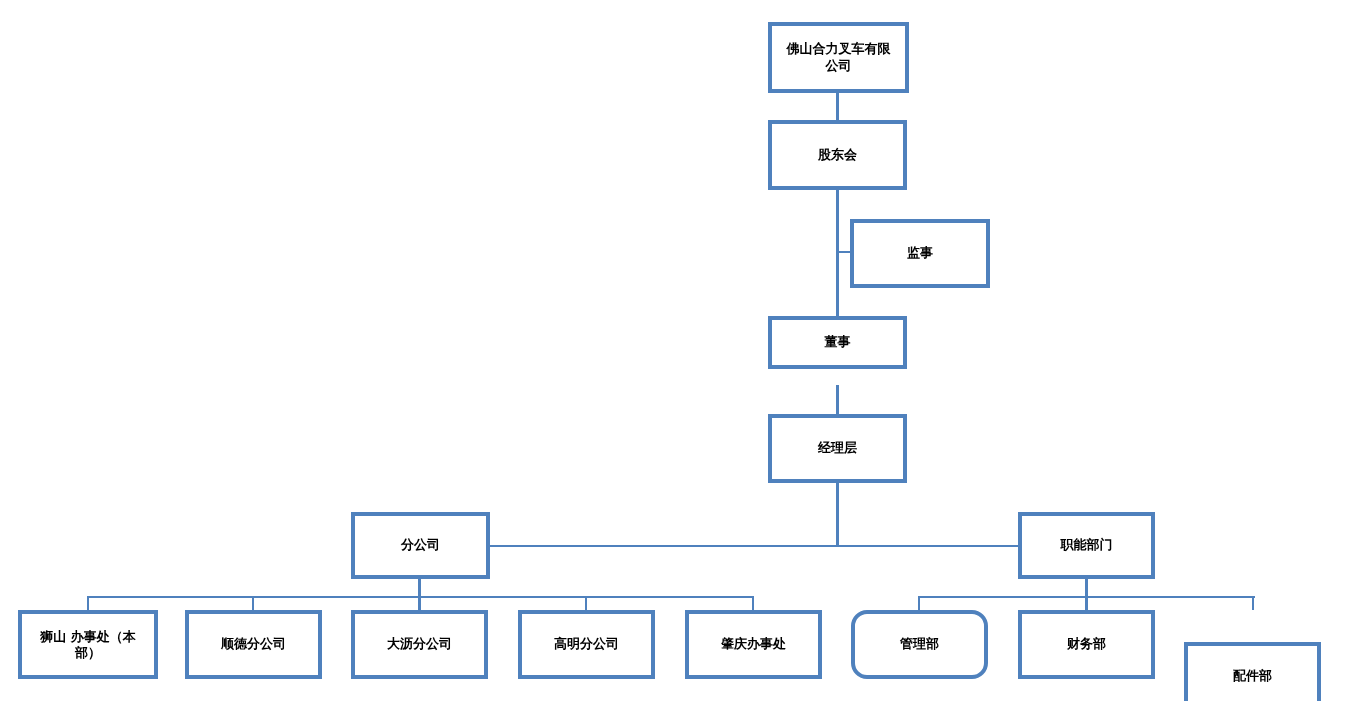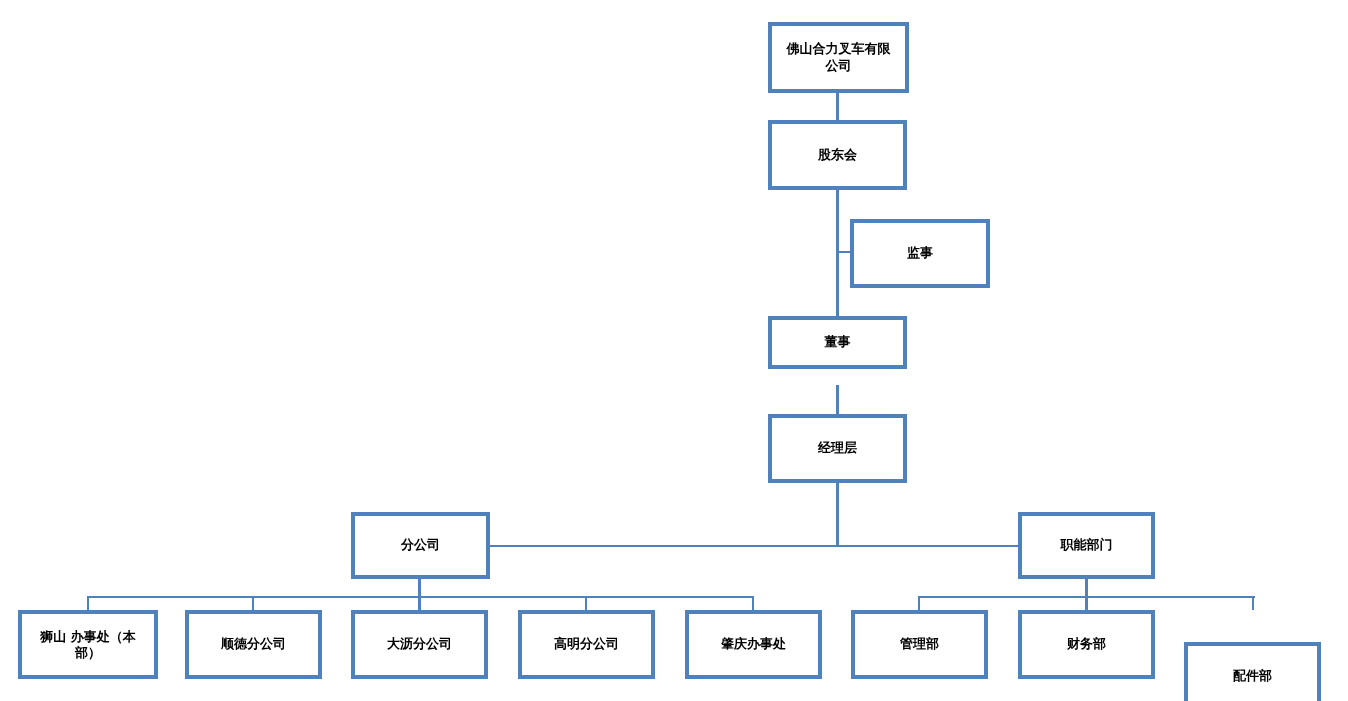--- a/index.html
+++ b/index.html
@@ -100,21 +100,21 @@
   </div>
 
   <div class="node" style="left:518px;top:610px;width:137px;height:69px;">
     <span>高明分公司</span>
   </div>
 
   <div class="node" style="left:685px;top:610px;width:137px;height:69px;">
     <span>肇庆办事处</span>
   </div>
 
-  <div class="node" style="left:851px;top:610px;width:137px;height:69px;">
+  <div class="node" style="left:851px;top:610px;width:137px;height:69px;border-radius:16px;">
     <span>管理部</span>
   </div>
 
   <div class="node" style="left:1018px;top:610px;width:137px;height:69px;">
     <span>财务部</span>
   </div>
 
   <div class="node" style="left:1184px;top:610px;width:137px;height:69px;margin-top:32px;">
     <span>配件部</span>
   </div>

